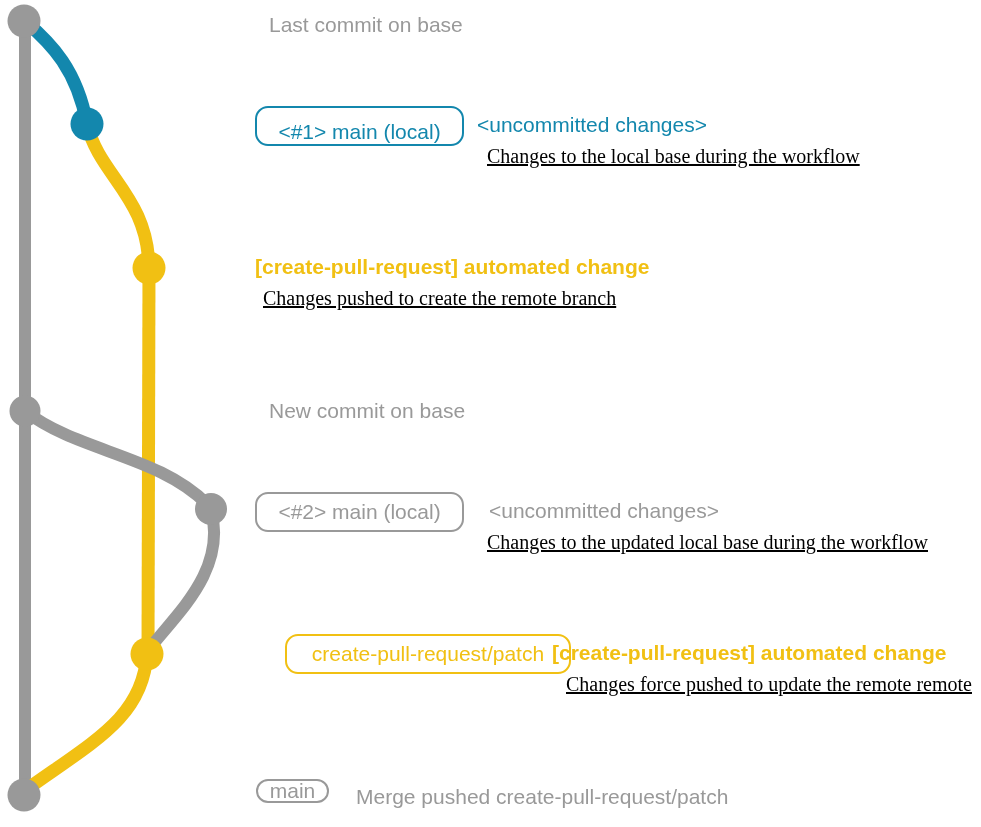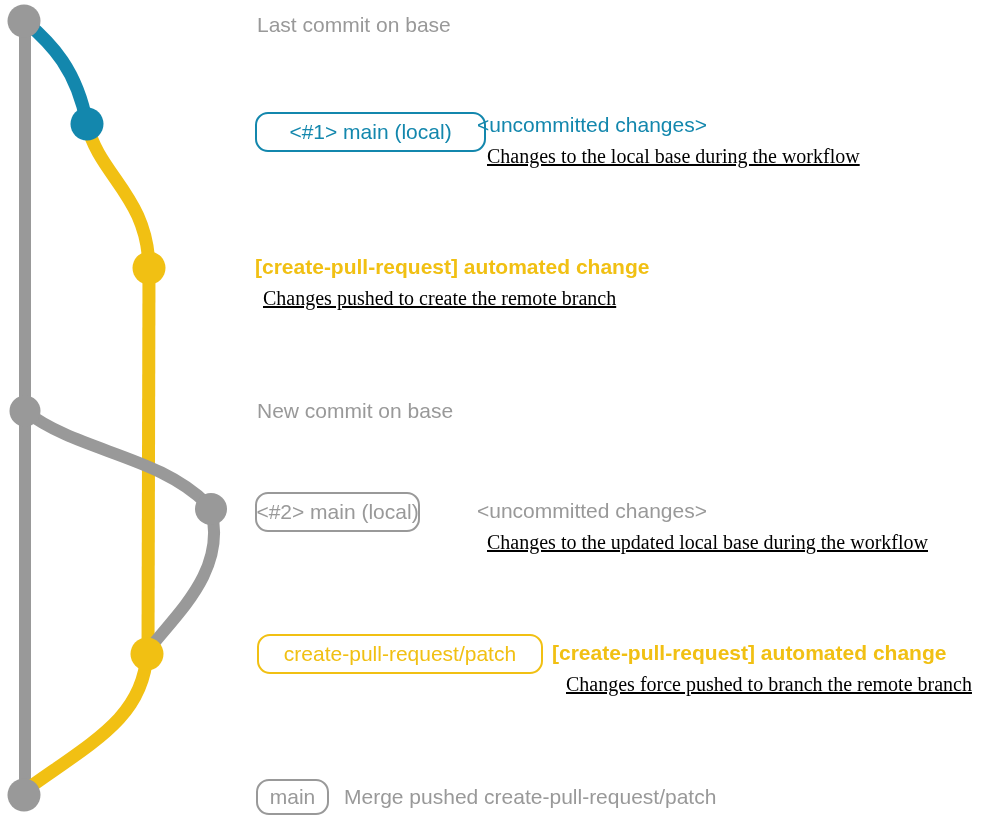--- a/index.html
+++ b/index.html
@@ -4,31 +4,31 @@
 <style>
   :root{
     --gray:#999999; --blue:#1387ad; --yellow:#f1c013; --ink:#000000; --bg:#ffffff;
   }
   *{margin:0;padding:0;box-sizing:border-box;}
   html,body{width:981px;height:827px;background:var(--bg);overflow:hidden;}
   body{position:relative;font-family:"Liberation Sans",sans-serif;}
   .abs{position:absolute;}
   svg{position:absolute;left:0;top:0;}
   .label{font-size:21px;white-space:nowrap;letter-spacing:0px;}
-  .gray-t{color:var(--gray);}
+  .gray-t{color:var(--gray);margin-left:12px;}
   .blue-t{color:var(--blue);}
   .yellow-t{color:var(--yellow);font-weight:bold;}
   .caption{font-family:"Liberation Serif",serif;font-size:20px;color:var(--ink);white-space:nowrap;text-decoration:underline;}
   .badge{
     position:absolute;display:flex;align-items:center;justify-content:center;
     border:2px solid var(--gray);border-radius:13px;color:var(--gray);
     font-size:21px;white-space:nowrap;background:var(--bg);
   }
   .badge.blue-b{border-color:var(--blue);color:var(--blue);}
-  .badge.yellow-b{border-color:var(--yellow);color:var(--yellow);}
+  .badge.yellow-b{border-color:var(--yellow);color:var(--yellow);margin-left:28px;}
 </style>
 </head>
 <body>
 
 <svg width="250" height="827" viewBox="0 0 250 827" aria-hidden="true">
 
   <path d="M 25 21 L 25 795" fill="none" style="stroke:var(--gray)" stroke-width="12"></path>
 
   <path d="M 25 21 C 52 44, 77 70, 87 124" fill="none" style="stroke:var(--blue)" stroke-width="13" stroke-linecap="round"></path>
 
@@ -46,39 +46,39 @@
   <circle cx="87" cy="124" r="16.5" style="fill:var(--blue)"></circle>
   <circle cx="149" cy="268" r="16.5" style="fill:var(--yellow)"></circle>
   <circle cx="25" cy="411" r="15.5" style="fill:var(--gray)"></circle>
   <circle cx="211" cy="509" r="16" style="fill:var(--gray)"></circle>
   <circle cx="147" cy="654" r="16.5" style="fill:var(--yellow)"></circle>
   <circle cx="24" cy="795" r="16.5" style="fill:var(--gray)"></circle>
 </svg>
 
 <div class="abs label gray-t" style="left:257px;top:13px;">Last commit on base</div>
 
-<div class="badge blue-b" style="left:255px;top:112px;width:231px;height:40px;">
+<div class="badge blue-b" style="left:255px;top:106px;width:209px;height:40px;align-items:flex-end;">
   <span>&lt;#1&gt; main (local)</span>
 </div>
 <div class="abs label blue-t" style="left:477px;top:113px;">&lt;uncommitted changes&gt;</div>
 <div class="abs caption" style="left:487px;top:145px;">Changes to the local base during the workflow</div>
 
 <div class="abs label yellow-t" style="left:255px;top:255px;">[create-pull-request] automated change</div>
 <div class="abs caption" style="left:263px;top:287px;">Changes pushed to create the remote branch</div>
 
 <div class="abs label gray-t" style="left:257px;top:399px;">New commit on base</div>
 
-<div class="badge" style="left:255px;top:492px;width:165px;height:40px;">
+<div class="badge" style="left:255px;top:492px;width:209px;height:40px;">
   <span>&lt;#2&gt; main (local)</span>
 </div>
 <div class="abs label gray-t" style="left:477px;top:499px;">&lt;uncommitted changes&gt;</div>
 <div class="abs caption" style="left:487px;top:531px;text-align:right;">Changes to the updated local base during the workflow</div>
 
 <div class="badge yellow-b" style="left:257px;top:634px;width:286px;height:40px;">
   <span>create-pull-request/patch</span>
 </div>
 <div class="abs label yellow-t" style="left:552px;top:641px;">[create-pull-request] automated change</div>
-<div class="abs caption" style="left:566px;top:673px;">Changes force pushed to branch the remote branch</div>
+<div class="abs caption" style="left:566px;top:673px;">Changes force pushed to update the remote remote</div>
 
-<div class="badge" style="left:256px;top:779px;width:73px;height:36px;">
+<div class="badge" style="left:256px;top:779px;width:73px;height:24px;">
   <span>main</span>
 </div>
 <div class="abs label gray-t" style="left:344px;top:785px;">Merge pushed create-pull-request/patch</div>
 
 </body></html>

